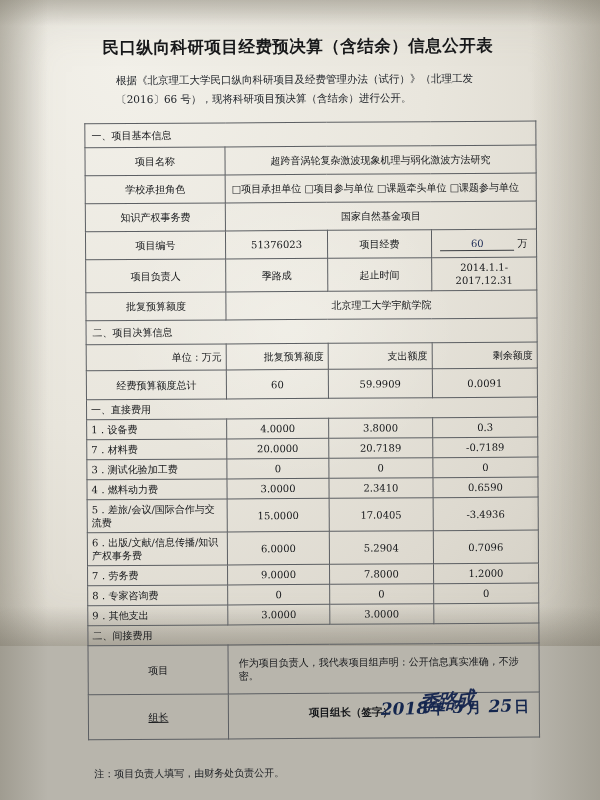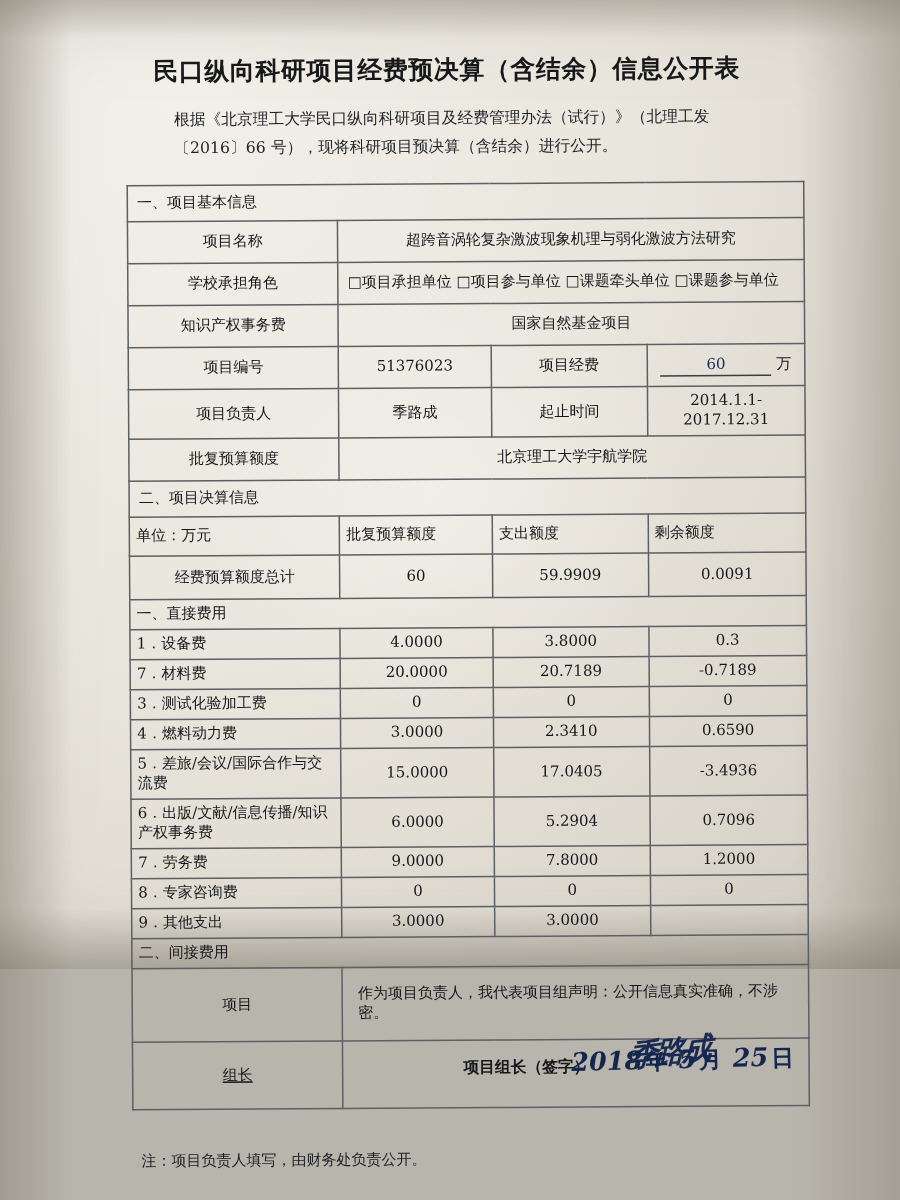--- a/index.html
+++ b/index.html
@@ -121,21 +121,21 @@
     letter-spacing: 0px;
     padding-left: 6px !important;
   }
   .money-blank {
     display: inline-block;
     min-width: 74px;
     border-bottom: 1px solid #3a3d41;
     text-align: center;
   }
   .budget-row td { height: 22px; }
-  .unit-row td { height: 19px; text-align: left; margin-top: 43px; }
+  .unit-row td { height: 19px; text-align: right; margin-top: 43px; }
   .item-lab {
     text-align: left;
     padding-left: 4px !important;
     width: 150px;
   }
   .num { text-align: center; width: 100px; }
   .tall { height: 30px; }
   .stmt {
     height: 42px;
     font-size: 10.5px;

